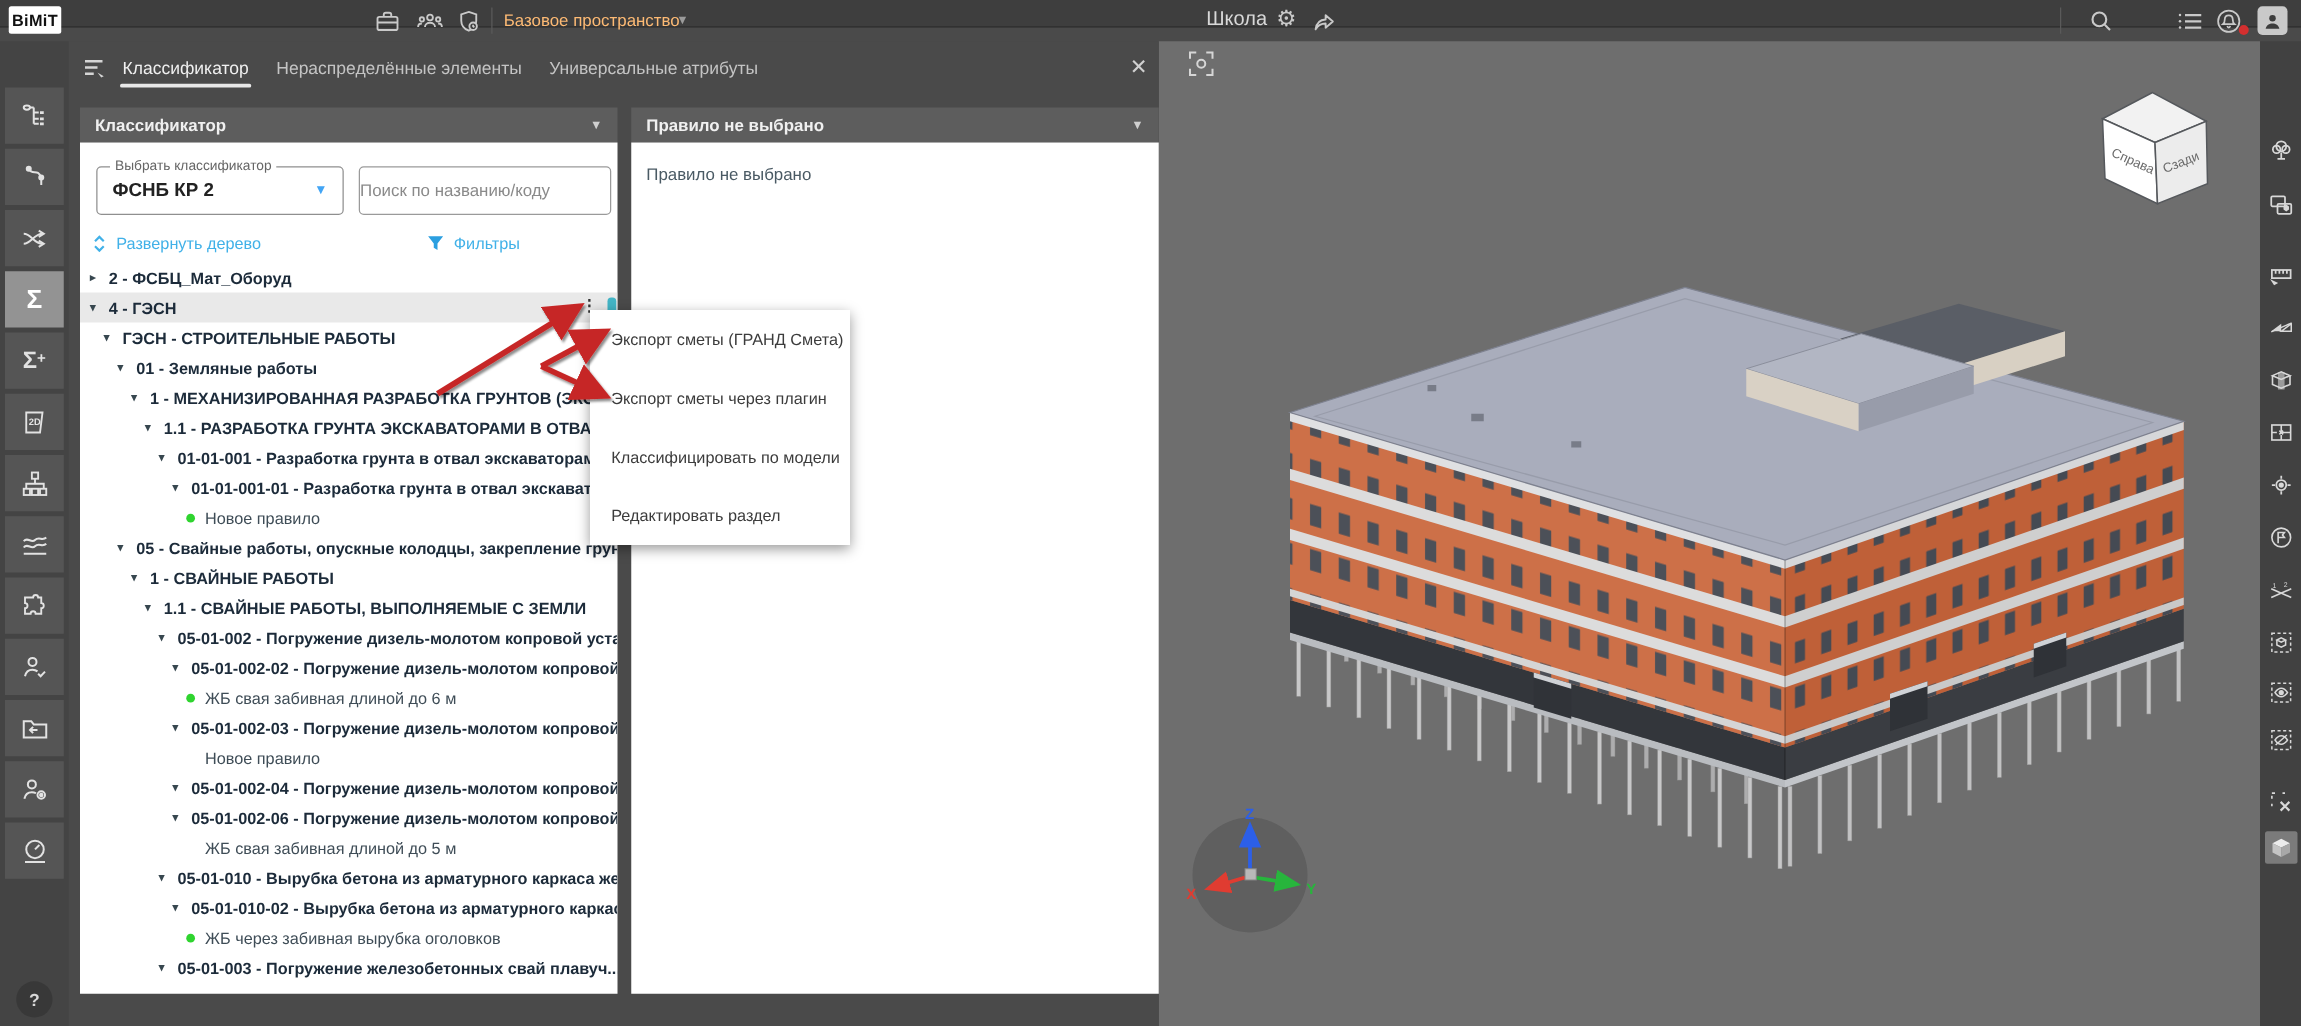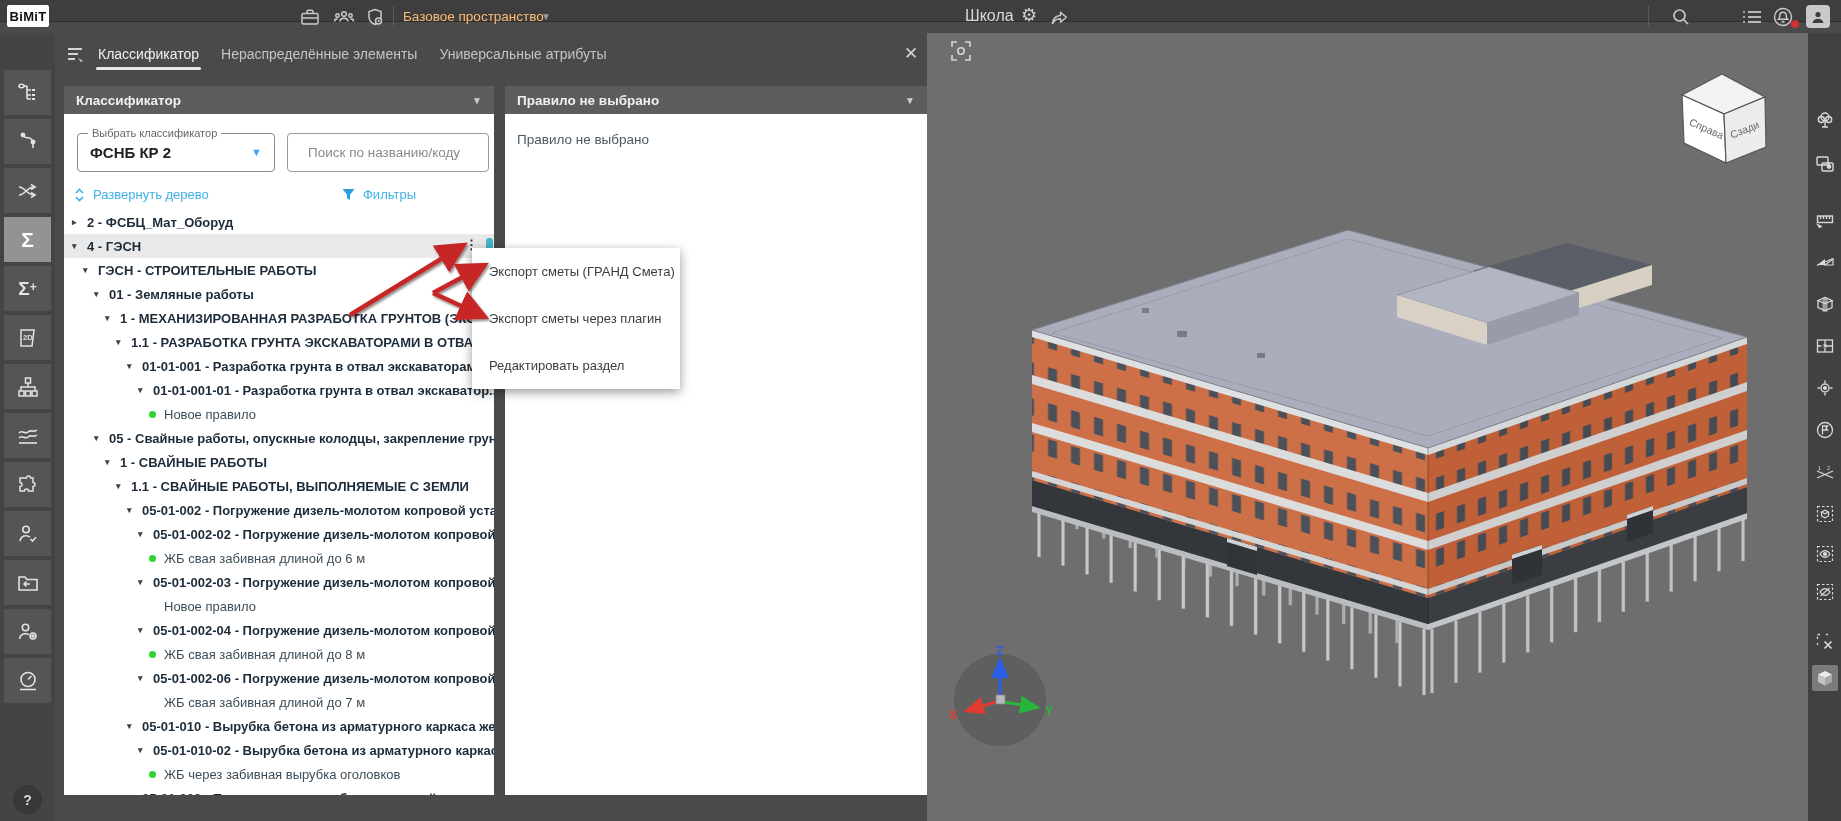--- a/index.html
+++ b/index.html
@@ -43,21 +43,21 @@
 
   .tree-panel { position:absolute; left:9px; top:53px; width:430px; height:709px; }
   .tree-hdr { left:0; top:0; width:430px; }
   .tree-body { position:absolute; left:0; top:28px; width:430px; height:681px; background:#fff; overflow:hidden; }
 
   .select-box { position:absolute; left:13px; top:19px; width:198px; height:39px; border:1px solid #8f8f8f; border-radius:4px; background:#fff; }
   .select-box .legend { position:absolute; left:10px; top:-7px; background:#fff; padding:0 4px; font-size:11px; color:#666; white-space:nowrap; }
   .select-box .val { position:absolute; left:12px; top:10px; font-size:15px; font-weight:bold; color:#222; }
   .select-box .caret { position:absolute; right:12px; top:12px; font-size:11px; color:#42a5f5; }
   .search-box { position:absolute; left:223px; top:19px; width:202px; height:39px; border:1px solid #9a9a9a; border-radius:4px;
-                padding:0 20px; font-size:13.5px; color:#404040; background:#fff; font-family:inherit; outline:none; }
+                padding:0 0; font-size:13.5px; color:#404040; background:#fff; font-family:inherit; outline:none; }
   .search-box::placeholder { color:#8a8a8a; }
 
   .links-row { position:absolute; left:0; top:70px; width:360px; height:24px; }
   .link { color:#41b1e8; font-size:13px; display:flex; align-items:center; gap:8px; }
   .expand-link { position:absolute; left:10px; top:3px; }
   .filters-link { position:absolute; right:8px; top:3px; }
 
   .tree { position:absolute; left:0; top:96px; width:430px; height:585px; overflow:hidden; }
   .tree-row { position:relative; height:24px; display:flex; align-items:center; font-size:13px; color:#3f4d57; white-space:nowrap; overflow:hidden; }
   .tree-row.bold { font-weight:bold; color:#1c2b3a; }
@@ -388,36 +388,30 @@
     <span class="dot hidden"></span>
     <span class="lbl">Новое правило</span>
 
   </div>
           <div class="tree-row bold" style="padding-left: 74px;">
     <span class="exp">▾</span>
 
     <span class="lbl">05-01-002-04 - Погружение дизель-молотом копровой у...</span>
 
   </div>
+          <div class="tree-row bold" style="padding-left: 74px;">
+    <span class="exp">▾</span>
+
+    <span class="lbl">05-01-002-06 - Погружение дизель-молотом копровой у...</span>
+
+  </div>
           <div class="tree-row" style="padding-left: 85px;">
 
-    <span class="dot"></span>
-    <span class="lbl">ЖБ свая забивная длиной до 8 м</span>
-
-  </div>
-          <div class="tree-row bold" style="padding-left: 74px;">
-    <span class="exp">▾</span>
-
-    <span class="lbl">05-01-002-06 - Погружение дизель-молотом копровой у...</span>
-
-  </div>
-          <div class="tree-row" style="padding-left: 85px;">
-
     <span class="dot hidden"></span>
-    <span class="lbl">ЖБ свая забивная длиной до 7 м</span>
+    <span class="lbl">ЖБ свая забивная длиной до 5 м</span>
 
   </div>
           <div class="tree-row bold" style="padding-left: 63px;">
     <span class="exp">▾</span>
 
     <span class="lbl">05-01-010 - Вырубка бетона из арматурного каркаса жел...</span>
 
   </div>
           <div class="tree-row bold" style="padding-left: 74px;">
     <span class="exp">▾</span>
@@ -449,20 +443,21 @@
     </div>
     <div class="rule-body">
       <span>Правило не выбрано</span>
     </div>
   </div>
 </div>
 
 <div class="ctx-menu">
   <div class="ctx-item">Экспорт сметы (ГРАНД Смета)</div>
   <div class="ctx-item">Экспорт сметы через плагин</div>
+  <div class="ctx-item">Классифицировать по модели</div>
   <div class="ctx-item">Редактировать раздел</div>
 </div>
 
 <div class="viewport">
   <div class="fit-ic">
     <svg width="24" height="24" viewBox="0 0 24 24" fill="none" stroke="#d6d6d6" stroke-width="1.6">
         <path d="M3 8V3h5M16 3h5v5M21 16v5h-5M8 21H3v-5"></path>
         <circle cx="12" cy="12" r="3.2"></circle>
       </svg>
   </div>

